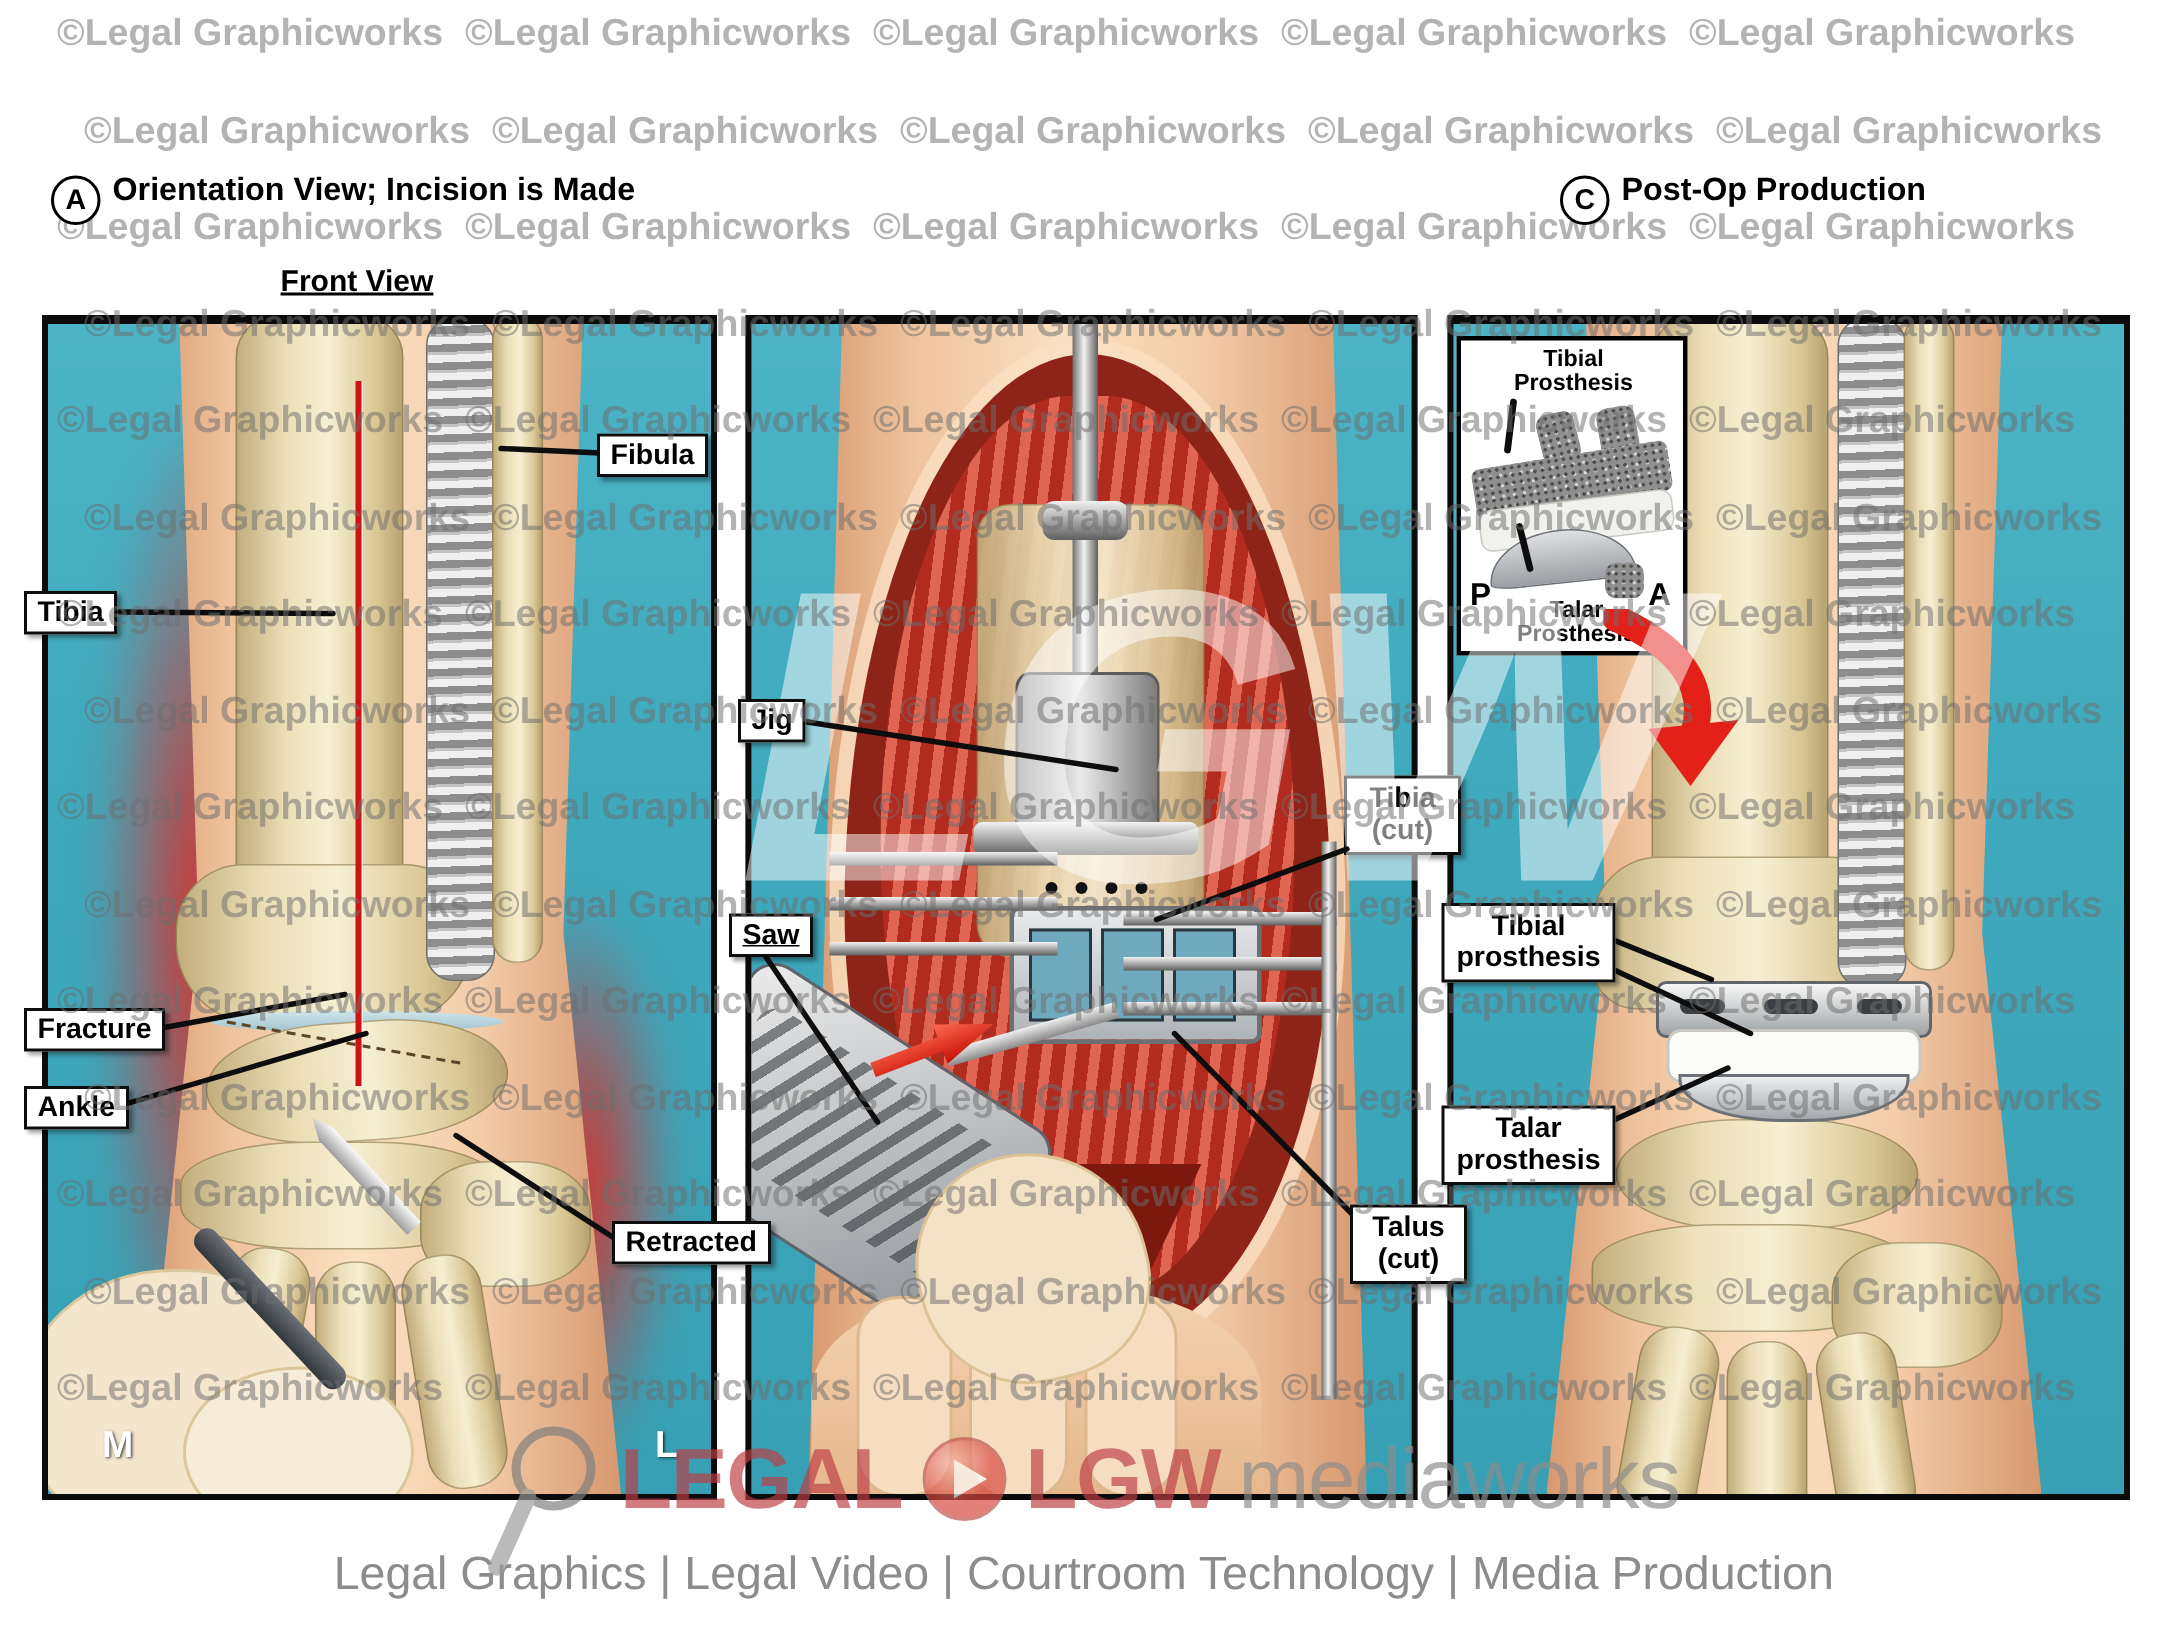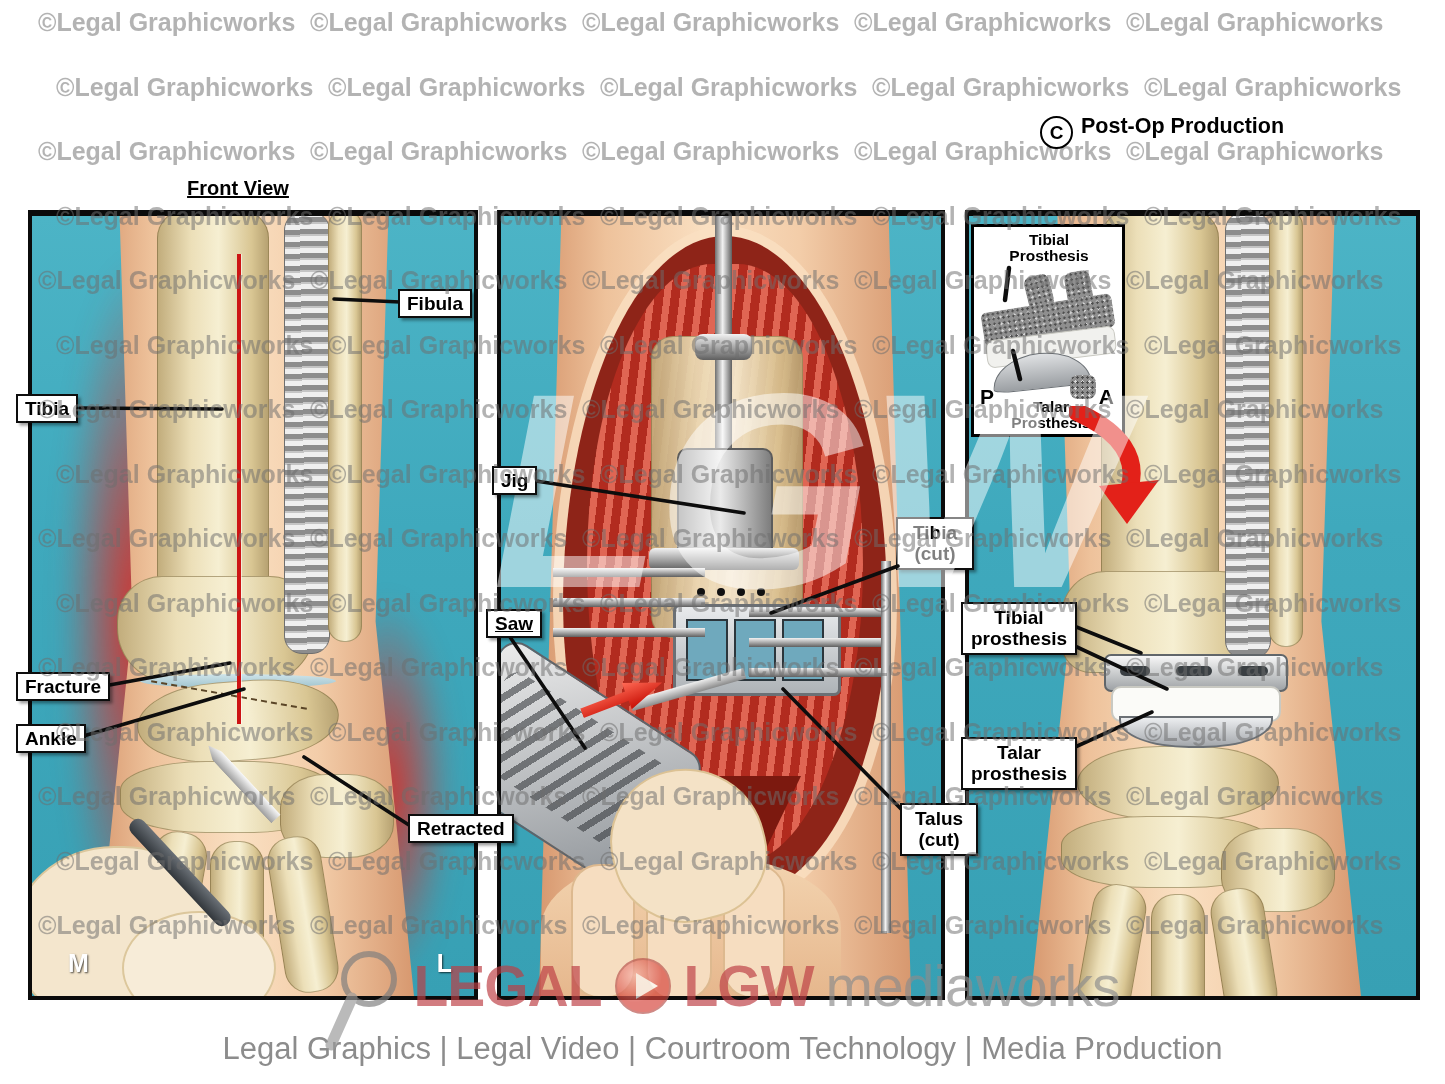--- a/index.html
+++ b/index.html
@@ -67,20 +67,23 @@
            font-size:31px;color:#8c8c8c;font-weight:400;}
 
   svg.lines{position:absolute;inset:0;z-index:28;pointer-events:none;}
 </style>
 </head>
 <body>
 
 <div class="stage">
 
 
+  <div class="sec-head" style="left:34px;top:113px;width:445px;">
+    <span class="circ">A</span><span>Orientation View; Incision is Made</span>
+  </div>
   <div class="sec-head" style="left:1040px;top:113px;width:400px;">
     <span class="circ">C</span><span>Post-Op Production</span>
   </div>
   <div class="subhead" style="left:28px;top:177px;width:420px;">Front View</div>
 
   <div class="panel pA">
     <div class="teal"></div>
     <div class="redblob" style="left:30px;top:40px;width:150px;height:720px;border-radius:45%;"></div>
     <div class="redblob" style="left:290px;top:380px;width:130px;height:390px;border-radius:45%;"></div>
     <div class="skinleg" style="left:62px;width:320px;clip-path:polygon(8% 0,92% 0,88% 52%,100% 100%,0 100%,12% 52%);"></div>

